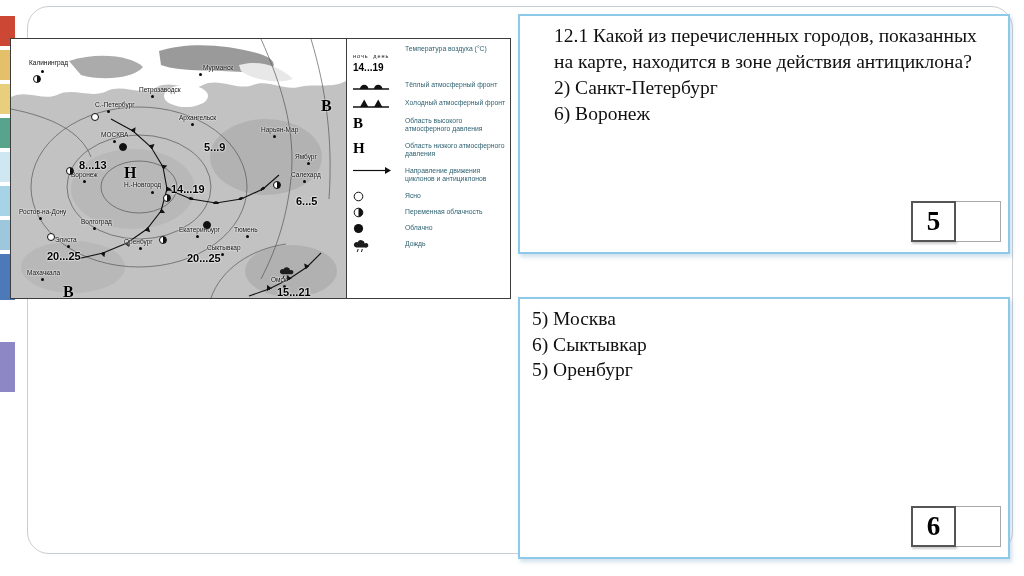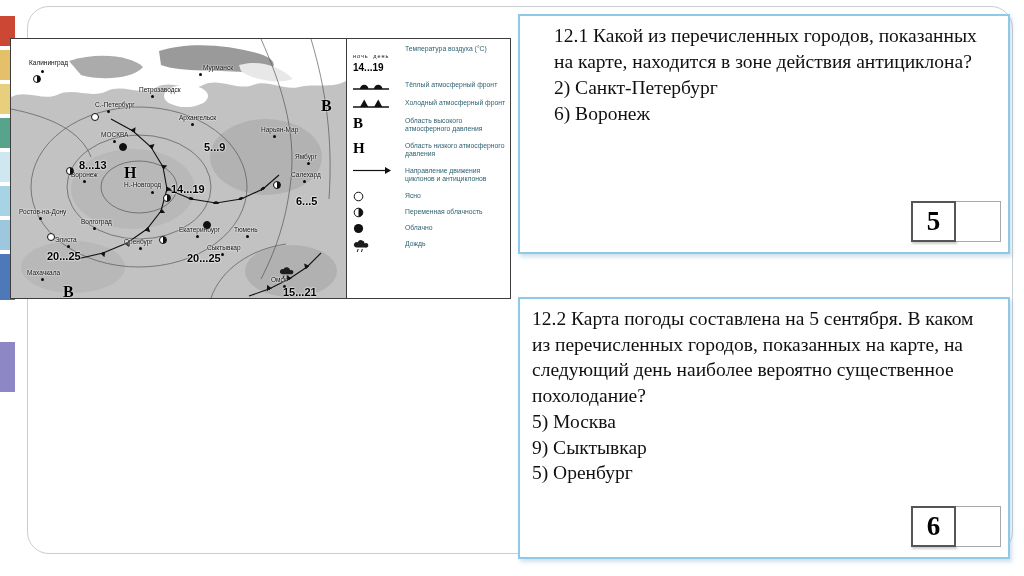--- a/index.html
+++ b/index.html
@@ -155,21 +155,21 @@
           <div class="dot" style="left: 30px; top: 239px;"></div>
           <div class="city" style="left: 16px; top: 230px;">Махачкала</div>
           <div class="dot" style="left: 272px; top: 246px;"></div>
           <div class="city" style="left: 260px; top: 237px;">Омск</div>
           <div class="temp" style="left: 193px; top: 102px;">5...9</div>
           <div class="temp" style="left: 68px; top: 120px;">8...13</div>
           <div class="temp" style="left: 160px; top: 144px;">14...19</div>
           <div class="temp" style="left: 285px; top: 156px;">6...5</div>
           <div class="temp" style="left: 36px; top: 211px;">20...25</div>
           <div class="temp" style="left: 176px; top: 213px;">20...25</div>
-          <div class="temp" style="left: 272px; top: 247px; text-align: right;">15...21</div>
+          <div class="temp" style="left: 266px; top: 247px; text-align: right;">15...21</div>
           <div class="plet" style="left: 310px; top: 58px;">В</div>
           <div class="plet" style="left: 113px; top: 125px;">Н</div>
           <div class="plet" style="left: 52px; top: 244px;">В</div>
           <div class="wsym partly" style="left: 22px; top: 36px;"></div>
           <div class="wsym clear" style="left: 80px; top: 74px;"></div>
           <div class="wsym cloudy" style="left: 108px; top: 104px;"></div>
           <div class="wsym partly" style="left: 55px; top: 128px;"></div>
           <div class="wsym partly" style="left: 152px; top: 155px;"></div>
           <div class="wsym partly" style="left: 262px; top: 142px;"></div>
           <div class="wsym clear" style="left: 36px; top: 194px;"></div>
@@ -286,24 +286,23 @@
       <div class="opt">2) Санкт-Петербург</div>
       <div class="opt">6) Воронеж</div>
     </div>
     <div class="answer-badge">
       <div class="answer-num">5</div>
       <div class="answer-blank"></div>
     </div>
   </section>
 
   <section class="question q2">
-    <p class="stem">12.2 Карта погоды составлена на 5 сентября. В каком из перечисленных городов, показанных на карте, на следующий день наиболее вероятно существенное похолодание?</p>
     <div class="opts">
       <div class="opt">5) Москва</div>
-      <div class="opt">9) Сыктывкар</div>
+      <div class="opt">6) Сыктывкар</div>
       <div class="opt">5) Оренбург</div>
     </div>
     <div class="answer-badge">
       <div class="answer-num">6</div>
       <div class="answer-blank"></div>
     </div>
   </section>
 </div>
 
 </body></html>

